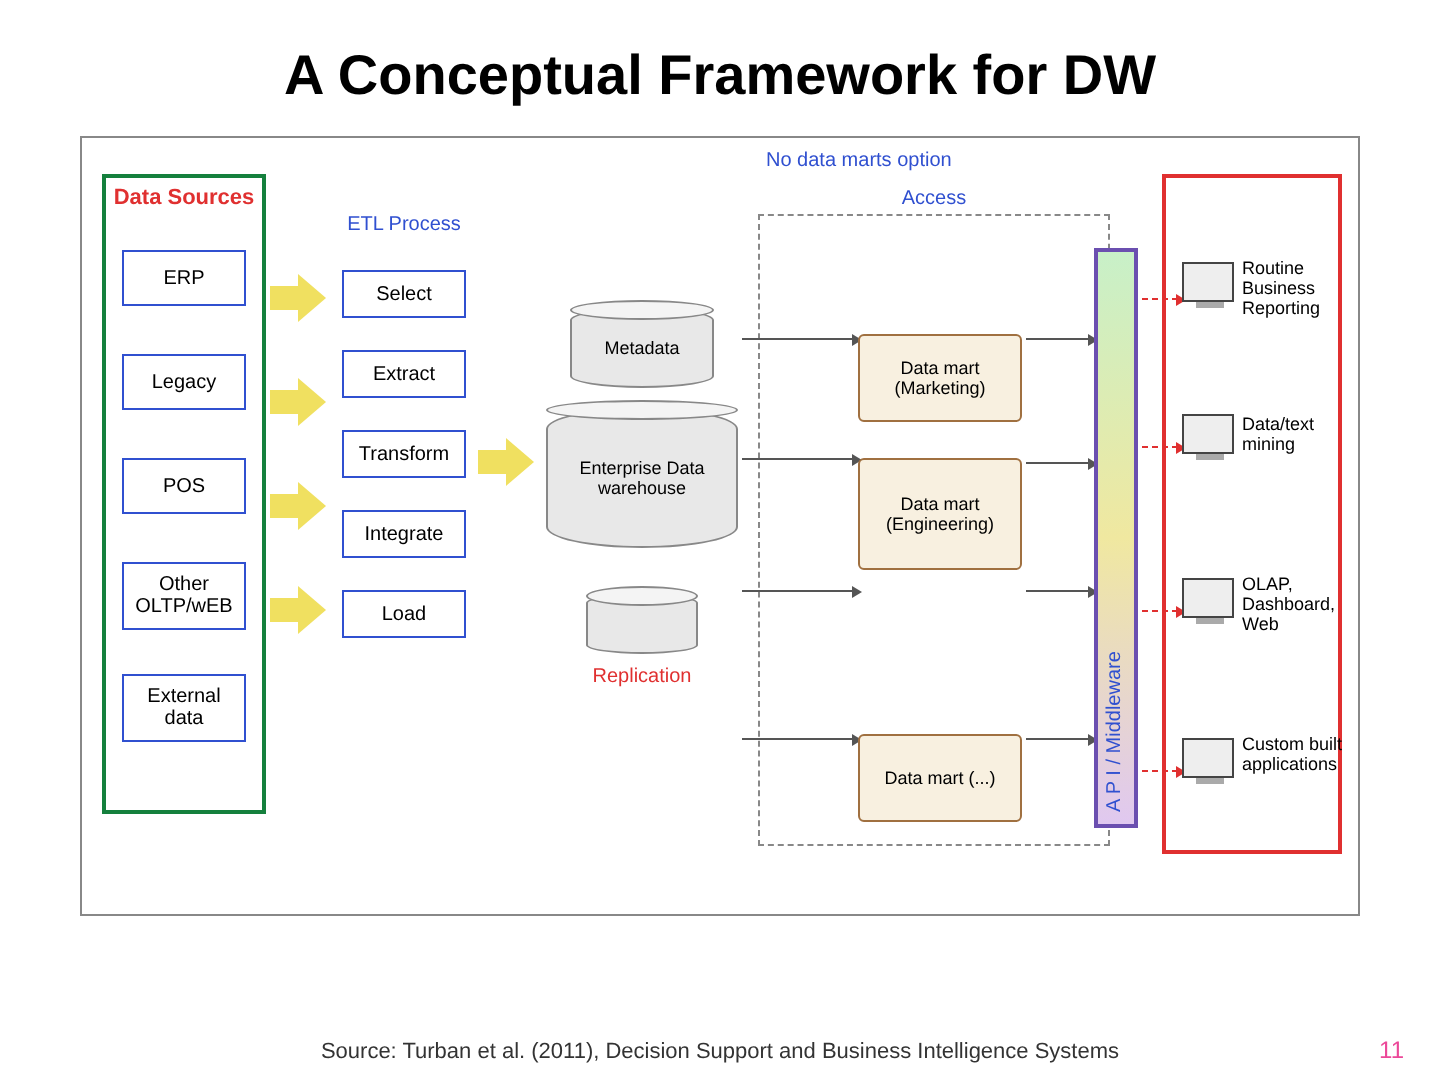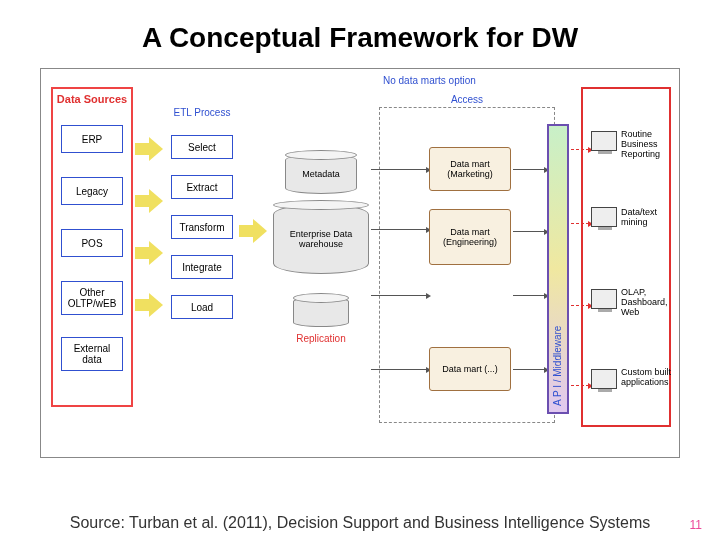--- a/index.html
+++ b/index.html
@@ -1,44 +1,44 @@
 <!DOCTYPE html>
 <html><head>
 <meta charset="utf-8">
 <style>
   * { box-sizing: border-box; margin: 0; padding: 0; }
   body { width: 720px; height: 540px; background: #fff; font-family: Arial, sans-serif; position: relative; overflow: hidden; }
   .slide { width: 100%; height: 100%; position: relative; }
   .title { font-size: 28px; font-weight: bold; text-align: center; padding: 22px 0 8px 0; color: #000; }
   .diagram { position: absolute; top: 68px; left: 40px; width: 640px; height: 390px; border: 1px solid #888; background: #fff; }
-  .footer { position: absolute; bottom: 8px; left: 0; width: 100%; text-align: center; font-size: 16px; color: #333; }
+  .footer { position: absolute; bottom: 8px; left: 0; width: 100%; text-align: center; font-size: 11px; color: #333; }
   .pagenum { position: absolute; bottom: 8px; right: 18px; font-size: 12px; color: #ec4899; }
   
   
-  .group-sources { position: absolute; left: 10px; top: 18px; width: 82px; height: 320px; border: 2px solid #ef4444; }
+  .group-sources { position: absolute; left: 10px; top: 18px; width: 82px; height: 320px; border: 2px solid #15803d; }
   .group-etl     { position: absolute; left: 126px; top: 60px; width: 70px; height: 220px; }
   .group-apps    { position: absolute; left: 540px; top: 18px; width: 90px; height: 340px; border: 2px solid #e03030; }
   .group-mid     { position: absolute; left: 506px; top: 55px; width: 22px; height: 290px; border: 2px solid #6b4fb0; background: linear-gradient(#c8f0c8,#f0e8a0,#e0c8f0); }
   .group-access  { position: absolute; left: 338px; top: 38px; width: 176px; height: 316px; border: 1px dashed #888; }
   
   .redlabel { color: #e03030; font-weight: bold; font-size: 11px; text-align: center; }
   .bluelabel { color: #3050d0; font-size: 10px; text-align: center; }
   
   .box { border: 1px solid #000; background: #fff; font-size: 10px; text-align: center; display: flex; align-items: center; justify-content: center; padding: 2px; position: absolute; }
   .src { border-color: #3050d0; color: #000; width: 62px; height: 28px; left: 50%; transform: translateX(-50%); }
   .etlbox { border-color: #3050d0; width: 62px; height: 24px; left: 50%; transform: translateX(-50%); }
   
   
   .cyl { position: absolute; }
   .cyl .body { width: 100%; height: 100%; border: 1px solid #888; border-radius: 50%/15%; background: #e8e8e8; position: relative; overflow: hidden; }
   .cyl .top { position:absolute; top:-4px; left:0; width:100%; height:10px; border:1px solid #888; border-radius:50%; background:#f4f4f4; }
   .cyl .lbl { position:absolute; top:50%; left:50%; transform:translate(-50%,-50%); font-size:9px; text-align:center; width:90%; }
   
   
-  .mart { position:absolute; }
+  .mart { position:absolute;margin-top:20px; }
   .mart .frame { width:100%; height:100%; border:1px solid #a07040; background:#f8f0e0; border-radius:3px; }
   .mart .lbl { position:absolute; top:50%; left:50%; transform:translate(-50%,-50%); font-size:9px; text-align:center; width:90%; }
   
   
   .bigarrow { position:absolute; width:30px; height:28px; }
   .bigarrow::before { content:""; position:absolute; left:0; top:8px; width:16px; height:12px; background:#f0e060; }
   .bigarrow::after  { content:""; position:absolute; left:14px; top:2px; width:0; height:0; border-top:12px solid transparent; border-bottom:12px solid transparent; border-left:14px solid #f0e060; }
   
   
   .arrow { position:absolute; height:1px; border-top:1px solid #555; }

